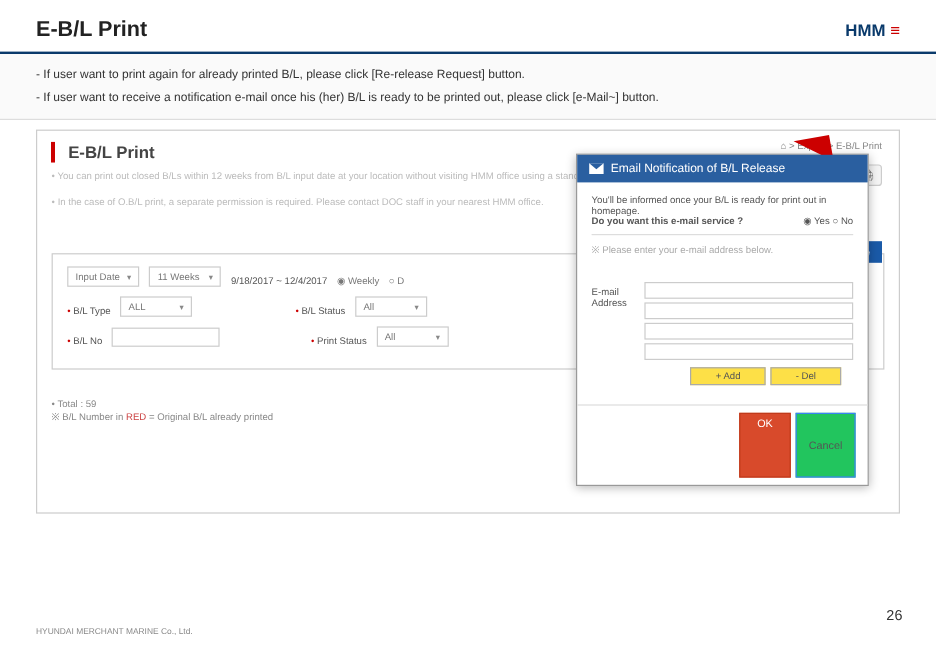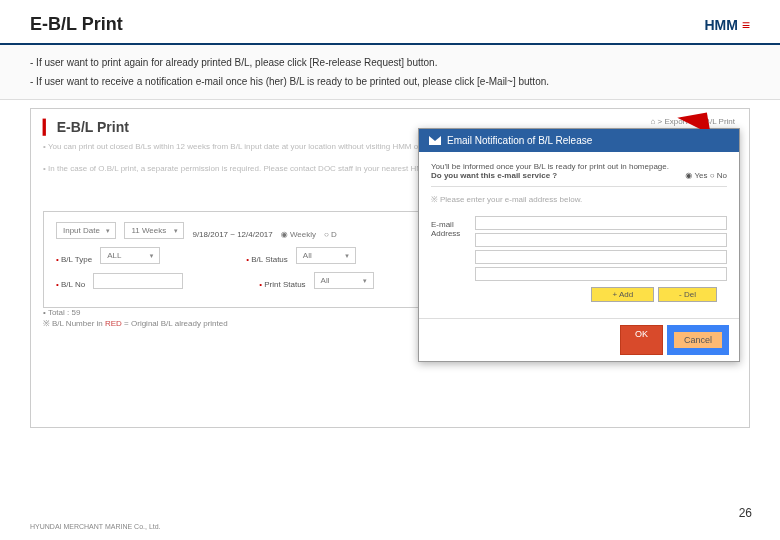--- a/index.html
+++ b/index.html
@@ -20,40 +20,40 @@
 .faded::before{content:"• ";color:#bbb}
 .email-notif-btn{position:absolute;top:92px;right:14px;background:#1a5aa8;color:#fff;font-size:9px;padding:4px 10px;font-weight:bold}
 .search-box{border:1px solid #ccc;margin-top:36px;padding:10px 12px;font-size:9px;color:#555}
 .row{display:flex;align-items:flex-end;gap:8px;margin-bottom:8px}
 .sel{border:1px solid #ccc;padding:3px 6px;font-size:8px;color:#777;background:#fff;min-width:60px;display:flex;justify-content:space-between;align-items:center}
 .sel::after{content:"▾";color:#888;font-size:7px;margin-left:6px}
 .txt-input{border:1px solid #ccc;padding:3px 6px;font-size:8px;min-width:90px;height:16px;background:#fff}
 .lbl{font-size:8px;color:#555}
 .lbl.req::before{content:"• ";color:#c00}
 .radio-txt{font-size:8px;color:#777}
-.totals{font-size:8px;color:#888;margin-top:0}
+.totals{font-size:8px;color:#888;margin-top:24px}
 .totals .redword{color:#c44;font-weight:normal}
-.dialog{position:absolute;top:128px;right:40px;width:322px;background:#fff;border:1px solid #999;box-shadow:0 2px 8px rgba(0,0,0,0.3);z-index:5}
+.dialog{position:absolute;top:128px;right:56px;width:244px;background:#fff;border:1px solid #999;box-shadow:0 2px 8px rgba(0,0,0,0.3);z-index:5}
 .dlg-head{background:#2a5fa0;color:#fff;font-size:10px;padding:6px 10px;display:flex;align-items:center;gap:6px;position:relative}
 .env-icon{display:inline-block;width:12px;height:9px;background:#fff;position:relative}
 .env-icon::after{content:"";position:absolute;top:0;left:0;border-left:6px solid transparent;border-right:6px solid transparent;border-top:5px solid #2a5fa0}
 .arrow-callout{position:absolute;top:-14px;right:30px;width:0;height:0;border-left:30px solid transparent;border-right:0 solid transparent;border-top:22px solid #c00;transform:rotate(-10deg)}
 .dlg-body{padding:10px 12px;font-size:8px;color:#555}
 .dlg-body hr{border:none;border-top:1px solid #ddd;margin:6px 0}
 .q-row{display:flex;justify-content:space-between;align-items:flex-start}
 .yesno{font-size:8px}
-.addr-row{display:flex;gap:4px;margin-top:12px}
+.addr-row{display:flex;gap:4px;margin-top:22px}
 .addr-lbl{font-size:8px;color:#555;width:40px;padding-top:4px}
 .addr-inputs{flex:1;display:flex;flex-direction:column;gap:3px}
 .addr-inputs .line{border:1px solid #ccc;height:14px}
 .dlg-btns{display:flex;justify-content:flex-end;gap:4px;padding:6px 10px}
 .btn-sm{border:1px solid #aaa;background:#fde047;font-size:8px;padding:2px 20px;color:#555}
 .dlg-foot{display:flex;justify-content:flex-end;gap:4px;padding:6px 10px;border-top:1px solid #ddd}
 .btn-ok{background:#d84a2b;color:#fff;border:1px solid #c03a1b;padding:3px 14px;font-size:9px}
-.btn-cancel{background:#fdba74;border:7px solid #3b82f6;padding:3px 10px;font-size:9px;color:#555}
+.btn-cancel{background:#22c55e;border:1px solid #3b82f6;padding:21px 10px;font-size:9px;color:#555}
 .footer-co{position:absolute;bottom:10px;left:30px;font-size:7px;color:#888}
 .page-no{position:absolute;bottom:20px;right:28px;font-size:12px;font-weight:normal;color:#333}
 </style>
 </head>
 <body>
 
 <div class="header">
   <div class="title">E-B/L Print</div>
   <div class="logo"><span>HMM</span><span class="logo-bars">≡</span></div>
 </div>

